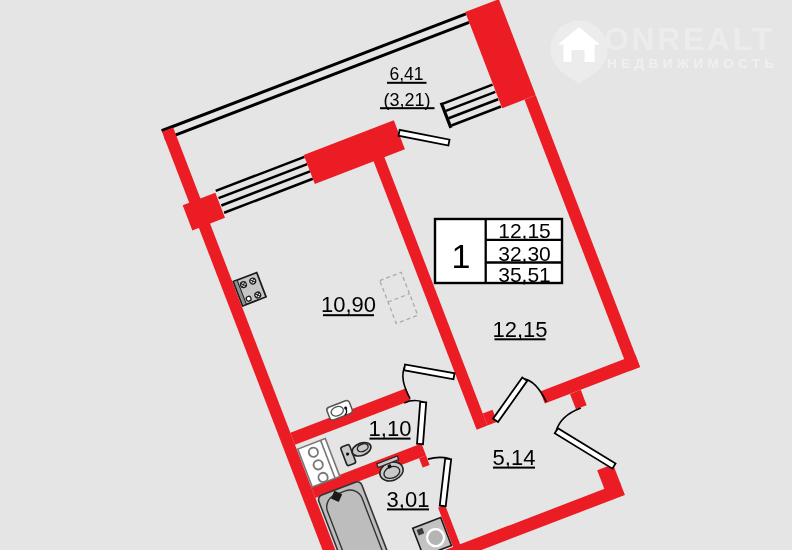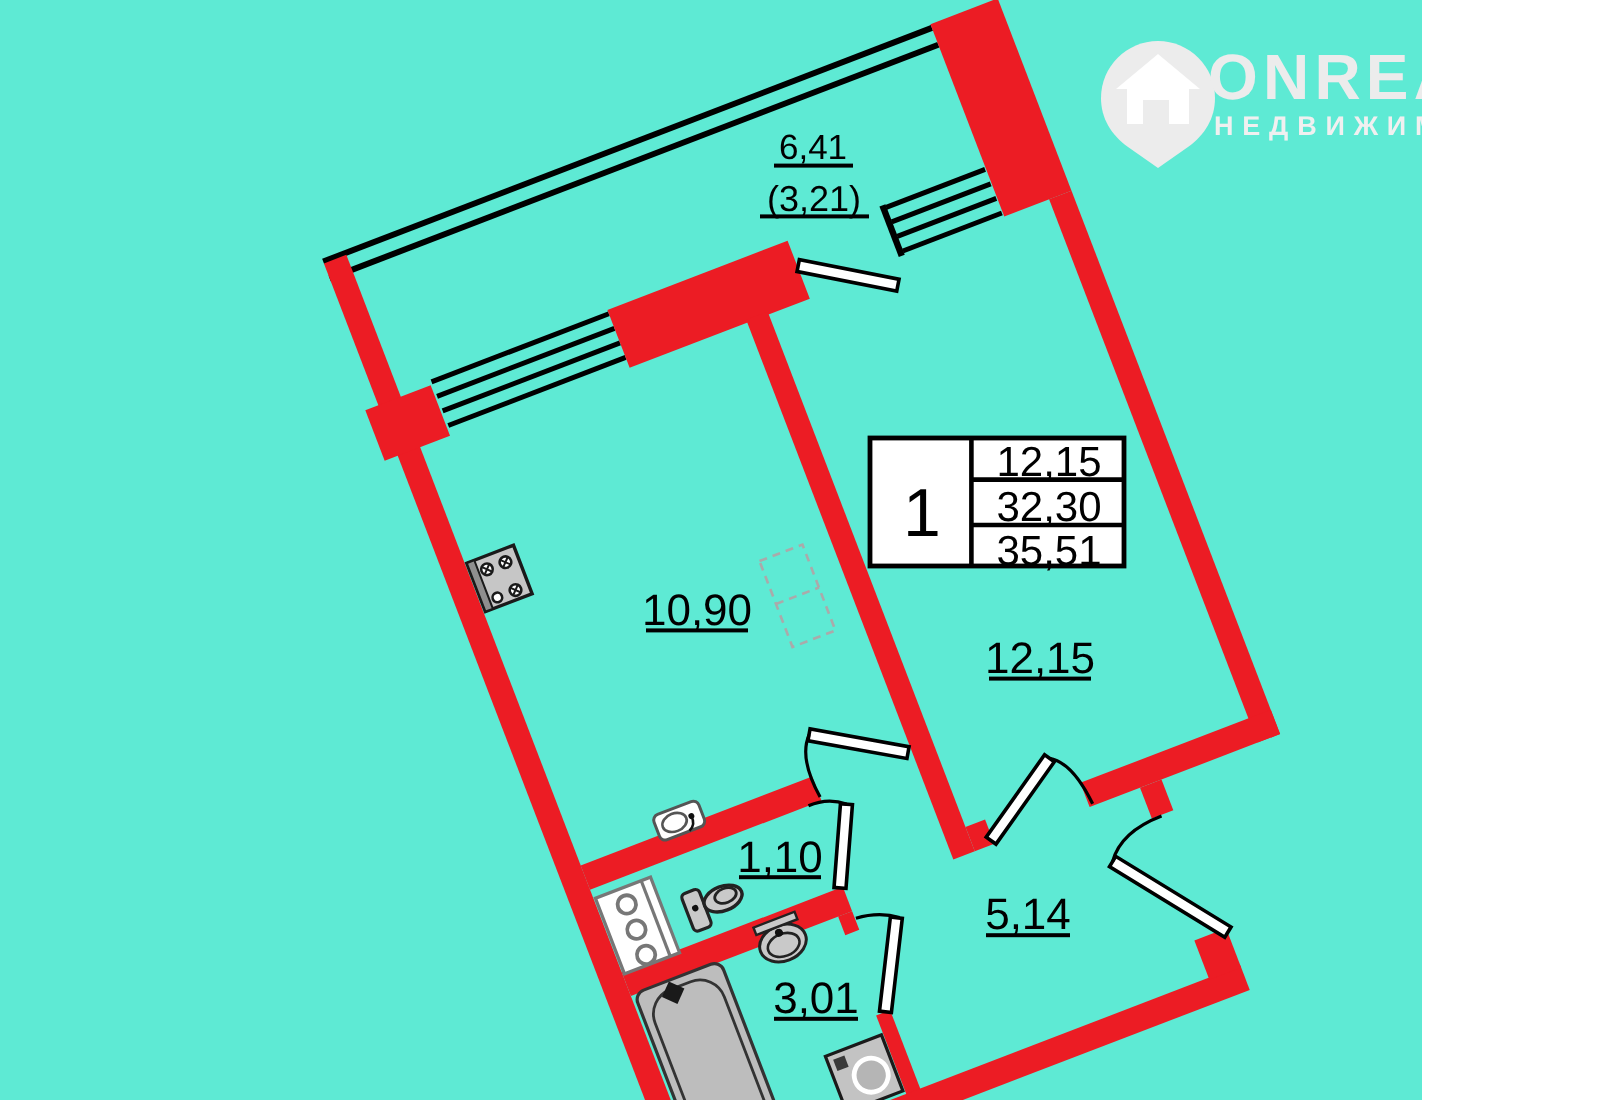--- a/index.html
+++ b/index.html
@@ -1,16 +1,16 @@
 <!DOCTYPE html>
 <html><head>
 <meta charset="utf-8">
 <style>
   html,body{margin:0;padding:0;background:#fff;}
-  #page{position:relative;width:711px;height:550px;overflow:hidden;background:#5eead4;
+  #page{position:relative;width:792px;height:550px;overflow:hidden;background:#e5e5e5;
         font-family:"Liberation Sans", sans-serif;}
   svg{position:absolute;left:0;top:0;font-family:"Liberation Sans", sans-serif;}
 </style>
 </head>
 <body>
 <div id="page">
 <svg width="800" height="550" viewBox="0 0 800 550">
 
   <g>
     <path d="M579 20.5 C563.3 20.5 550.5 33.3 550.5 49 C550.5 59 555.5 67.5 564 73.5 L579 84 L594 73.5 C602.5 67.5 607.5 59 607.5 49 C607.5 33.3 594.7 20.5 579 20.5 Z" fill="#ececec"></path>

